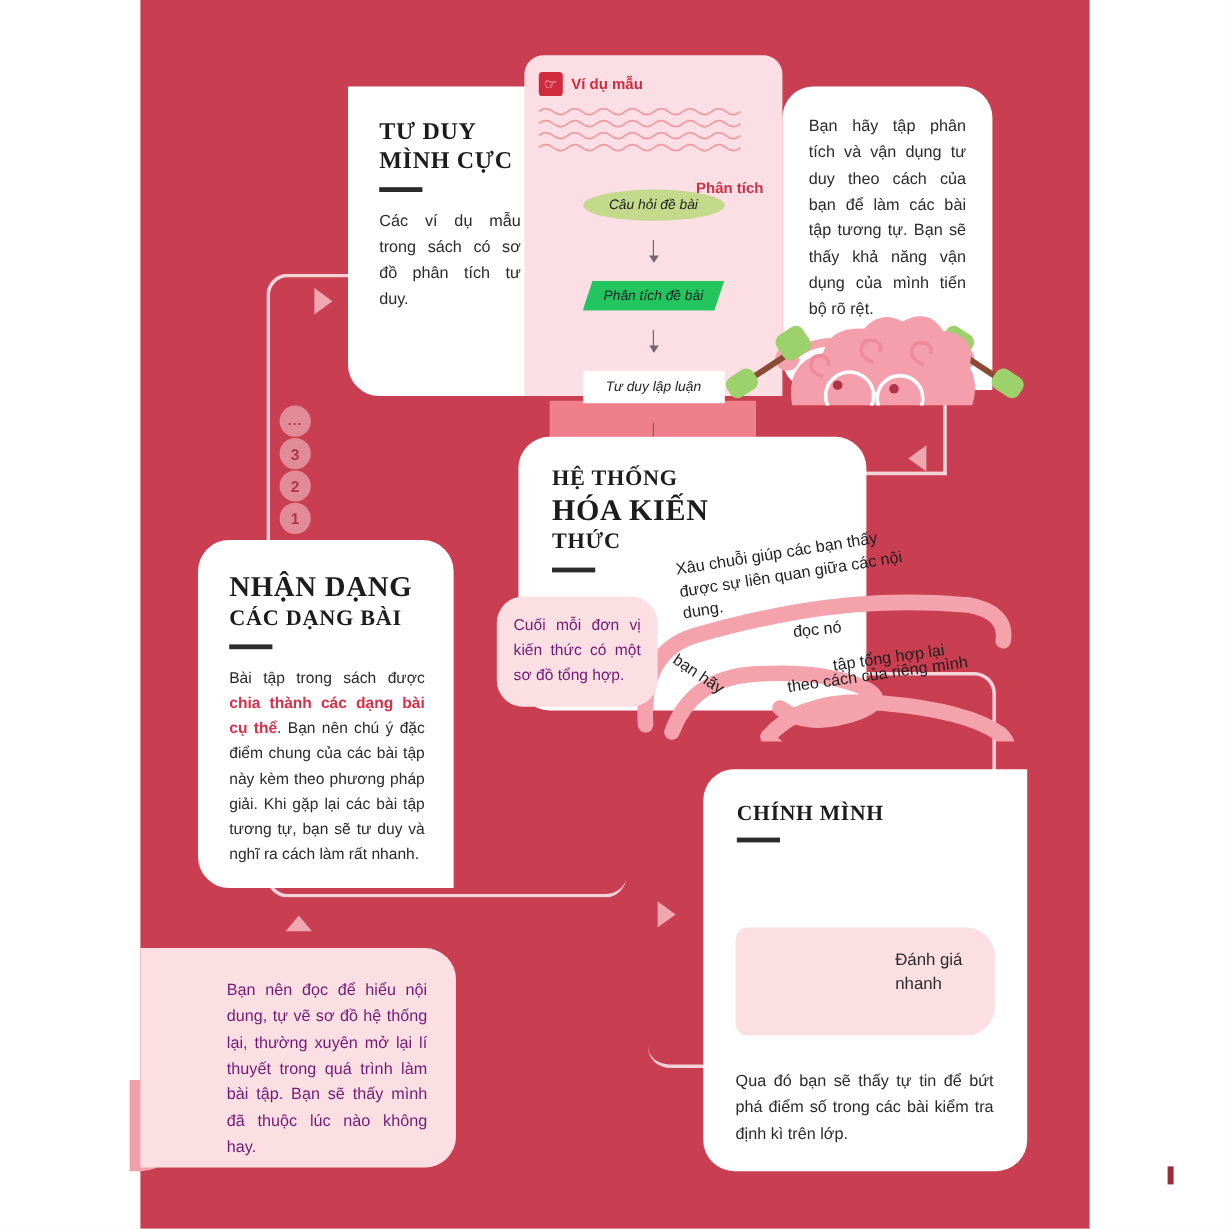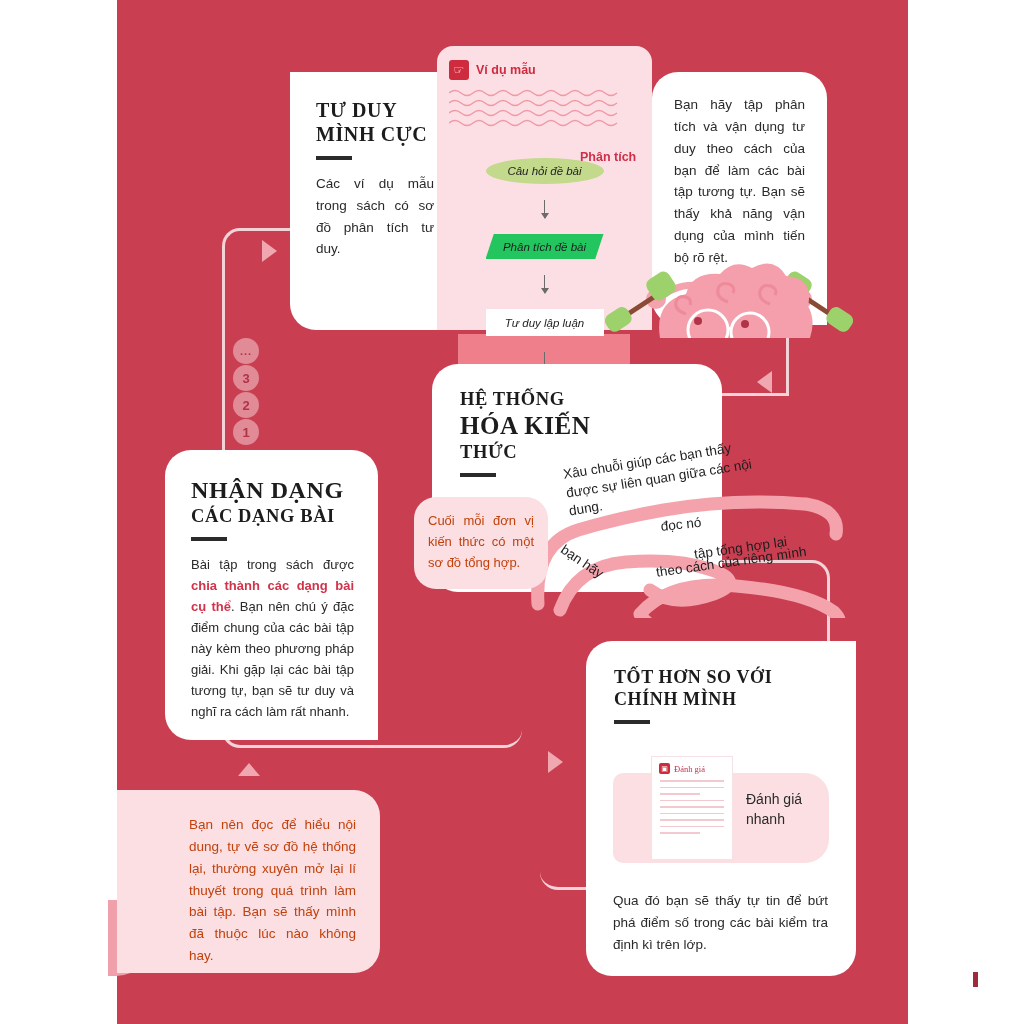--- a/index.html
+++ b/index.html
@@ -63,21 +63,21 @@
     line-height: 1.62;
     text-align: justify;
   }
   .hl { color: #d1334a; font-weight: bold; }
 
   
   .blush {
     position: absolute;
     background: #fbdfe3;
     border-radius: 22px;
-    color: #c2410c;
+    color: #701a75;
     line-height: 1.62;
   }
 
   
   #sample-panel {
     position: absolute;
     left: 437px; top: 46px; width: 215px; height: 284px;
     background: #fcdfe4;
     border-top-left-radius: 16px;
     border-top-right-radius: 16px;
@@ -311,49 +311,31 @@
       <div class="card-title" style="font-size:18.5px;">CÁC DẠNG BÀI</div>
       <div class="title-rule"></div>
       <div class="body-text" style="font-size:13px;">
         <span>Bài tập trong sách được </span><span class="hl">chia thành các dạng bài cụ thể</span><span>. Bạn nên chú ý đặc điểm chung của các bài tập này kèm theo phương pháp giải. Khi gặp lại các bài tập tương tự, bạn sẽ tư duy và nghĩ ra cách làm rất nhanh.</span>
       </div>
     </div>
   </div>
 
   <div class="card tr0" style="left:586px; top:641px; width:270px; height:335px;">
     <div style="padding:26px 26px 0 28px;">
-      <div class="card-title" style="font-size:18px;">TỐT HƠN SO VỚI</div>
       <div class="card-title" style="font-size:18px;">CHÍNH MÌNH</div>
       <div class="title-rule"></div>
     </div>
   </div>
 
   <div class="blush" style="left:613px; top:773px; width:216px; height:90px; border-radius:10px 24px 24px 10px; padding:0;">
   </div>
   <div style="position:absolute; left:746px; top:789px; width:80px; font-size:14px; color:#2a2a2a; line-height:1.45;">
     <span>Đánh giá nhanh</span>
   </div>
 
-  <div id="eval-doc">
-    <div class="eval-head">
-      <span class="eval-badge">▣</span>
-      <span class="eval-title">Đánh giá</span>
-    </div>
-    <div class="eval-lines">
-      <div class="eval-line"></div>
-      <div class="eval-line"></div>
-      <div class="eval-line short"></div>
-      <div class="eval-line"></div>
-      <div class="eval-line"></div>
-      <div class="eval-line"></div>
-      <div class="eval-line"></div>
-      <div class="eval-line"></div>
-      <div class="eval-line short"></div>
-    </div>
-  </div>
 
   <div class="body-text" style="position:absolute; left:613px; top:890px; width:215px; font-size:13.5px;">
     <span>Qua đó bạn sẽ thấy tự tin để bứt phá điểm số trong các bài kiểm tra định kì trên lớp.</span>
   </div>
 
 
   <div class="blush" style="left:117px; top:790px; width:263px; height:183px; border-radius:0 26px 26px 0; padding:24px 24px 0 72px; font-size:13.5px; text-align:justify;">
     <span>Bạn nên đọc để hiểu nội dung, tự vẽ sơ đồ hệ thống lại, thường xuyên mở lại lí thuyết trong quá trình làm bài tập. Bạn sẽ thấy mình đã thuộc lúc nào không hay.</span>
   </div>
 

